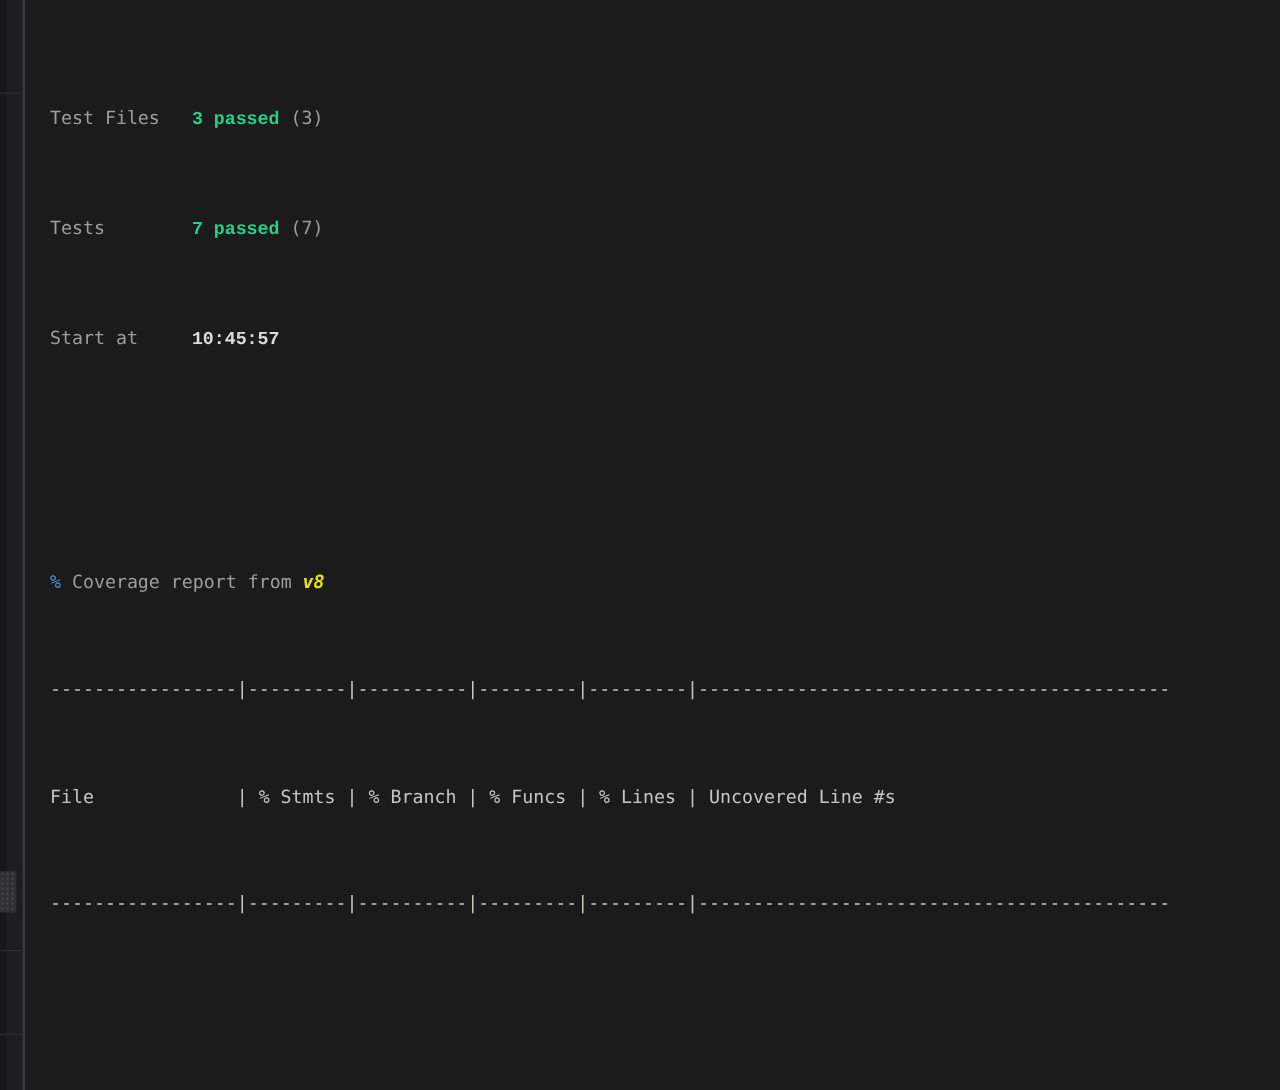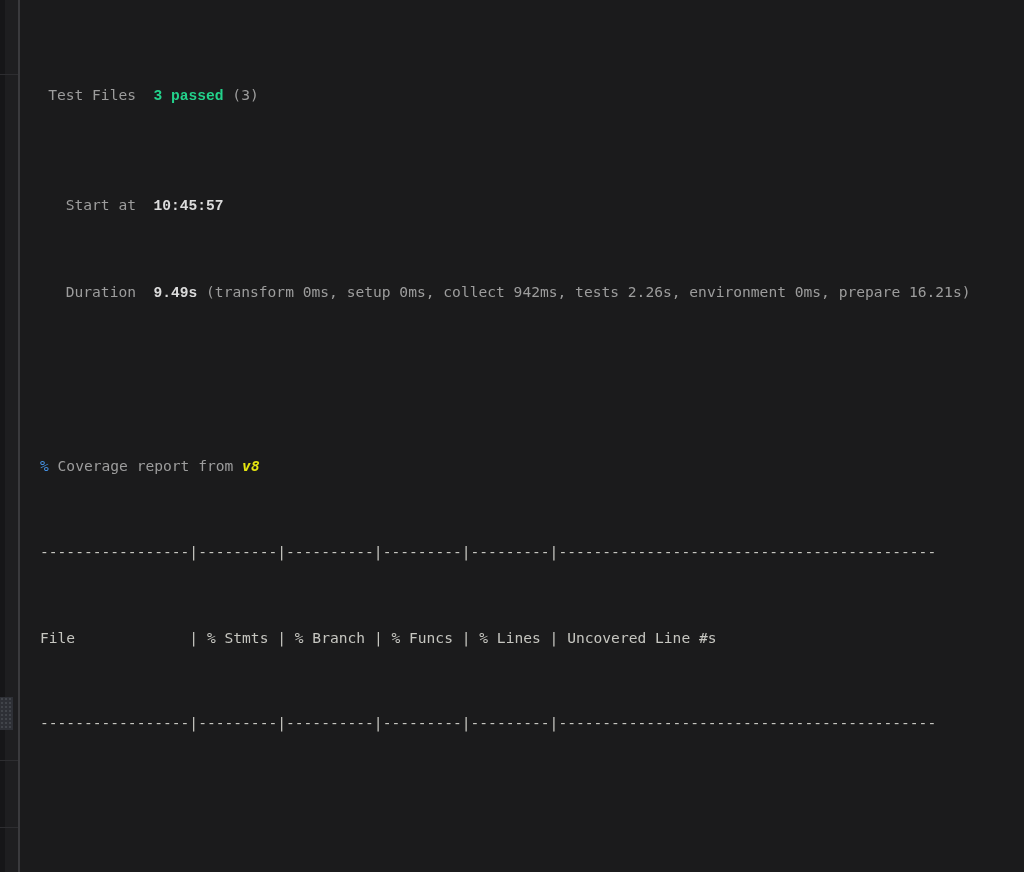--- a/index.html
+++ b/index.html
@@ -30,21 +30,21 @@
   }
   .line{min-height:21.45px;}
   .fg-green{color:var(--green);}
   .fg-yellow{color:var(--yellow);font-style:italic;}
   .fg-blue{color:var(--blue);}
   .dim{color:var(--dim);}
   .bright{color:var(--bright);}
   .b{font-weight:700;}
 
   
-  .lbl{display:inline-block;width:96px;text-align:right;color:var(--dim);}
+  .lbl{display:inline-block;width:96px;text-align:left;color:var(--dim);}
   .val{margin-left:2ch;font-family:Liberation Mono, monospace;}
   .sfx{margin-left:1ch;}
   .ml{margin-left:1ch;margin-top:15px;}
 
   
   .sep,.thead{color:var(--foreground);font-weight:400;}
   .pipe{color:var(--foreground);font-weight:400;}
   .c-file{display:inline-block;width:17ch;box-sizing:border-box;vertical-align:top;}
   .c-stmts{width:9ch;}
   .c-branch{width:10ch;}
@@ -65,24 +65,24 @@
     <div class="seam seam1"></div>
     <div class="seam seam2"></div>
     <div class="seam seam3"></div>
   </div>
   <div class="panel-border"></div>
 
   <div class="terminal">
 
     <div class="line"><span class="lbl">Test Files</span><span class="val fg-green b">3 passed</span><span class="sfx dim">(3)</span></div>
 
+    <div class="line"><span class="lbl">Tests</span><span class="val fg-green b">7 passed</span><span class="sfx dim">(7)</span></div>
 
     <div class="line"><span class="lbl">Start at</span><span class="val bright b">10:45:57</span><span></span></div>
 
-    <div class="line"><span class="lbl">Duration</span><span class="val bright b">9.49s</span><span class="sfx dim">(transform 0ms, setup 0ms, collect 942ms, tests 2.26s, environment 0ms, prepare 16.21s)</span></div>
 
     <div class="line"></div>
 
     <div class="line"><span class="fg-blue">%</span><span class="dim ml">Coverage report from</span><span class="fg-yellow b ml">v8</span></div>
 
     <div class="line sep">-----------------|---------|----------|---------|---------|-------------------------------------------</div>
 
     <div class="line thead"><span class="c-file">File</span><span class="pipe">|</span><span class="c-stmts">% Stmts</span><span class="pipe">|</span><span class="c-branch">% Branch</span><span class="pipe">|</span><span class="c-funcs">% Funcs</span><span class="pipe">|</span><span class="c-lines">% Lines</span><span class="pipe">|</span><span class="c-unc" style="color:var(--foreground)">Uncovered Line #s</span></div>
 
     <div class="line sep">-----------------|---------|----------|---------|---------|-------------------------------------------</div>

